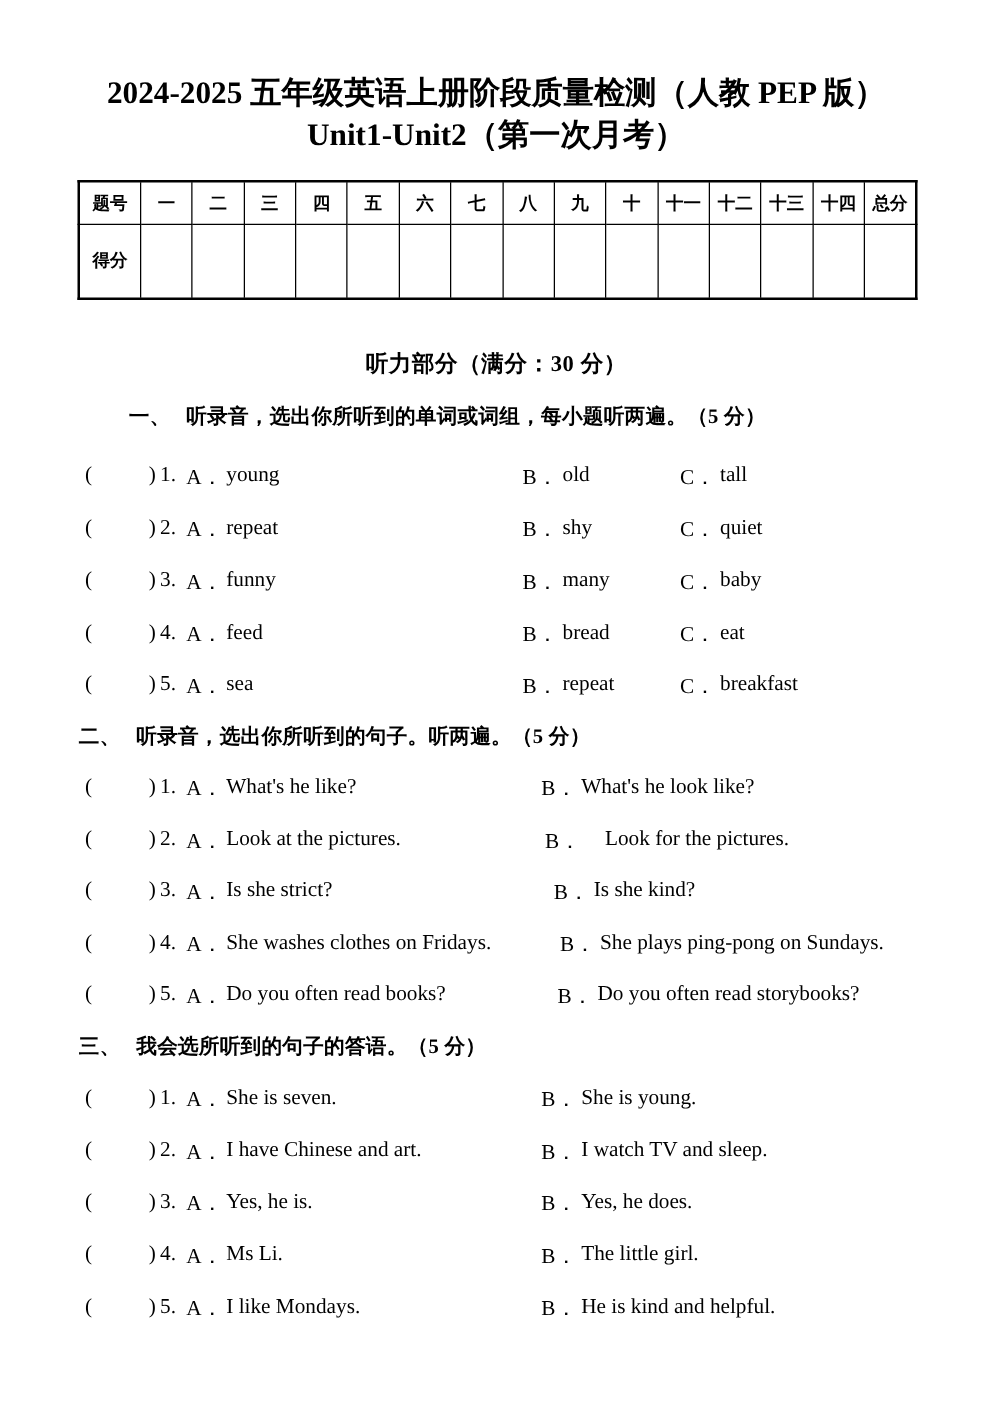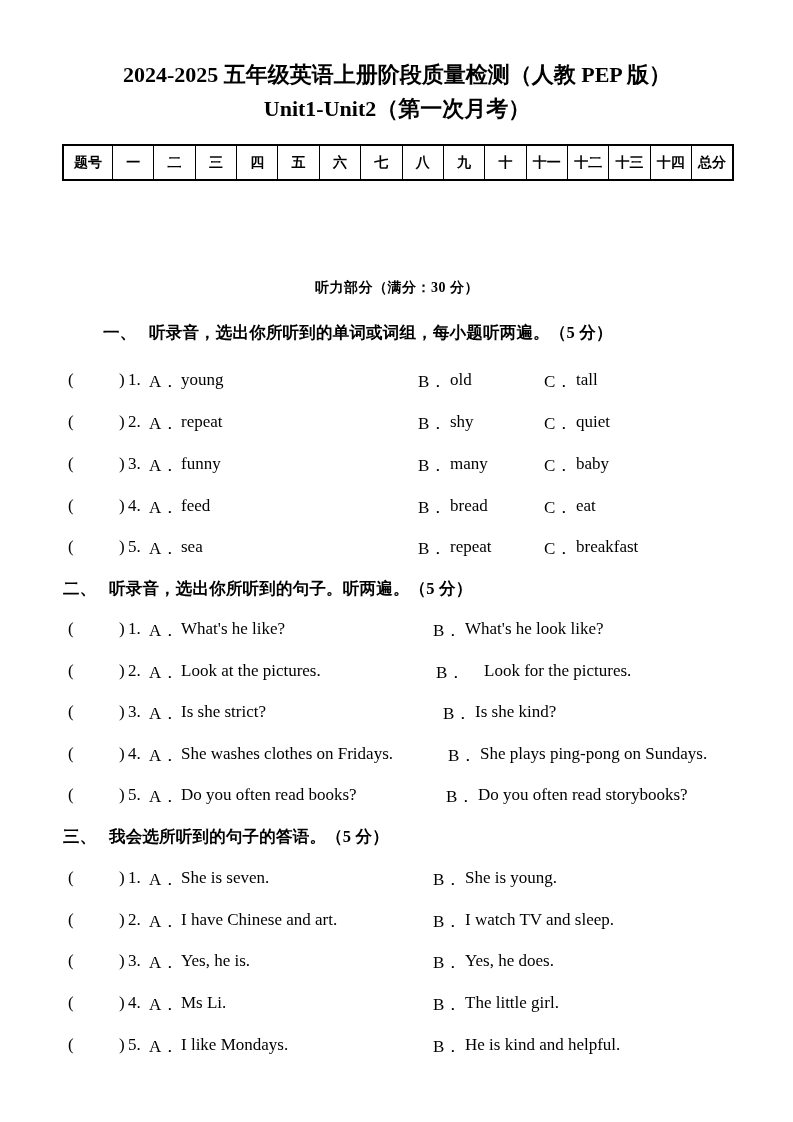--- a/index.html
+++ b/index.html
@@ -27,21 +27,21 @@
   .title-block {
     position: absolute;
     left: 58px;
     top: 58px;
     width: 678px;
     text-align: center;
   }
   .title-line {
     font-family: "Liberation Serif", "DejaVu Serif", serif;
     font-weight: bold;
-    font-size: 22px;
+    font-size: 25px;
     line-height: 34px;
     letter-spacing: 0px;
     white-space: nowrap;
   }
 
   
   .score-table-wrap {
     position: absolute;
     left: 62px;
     top: 144px;
@@ -67,21 +67,21 @@
   table.score-table tr.data-row td { height: 58px; }
   table.score-table td.label-col { width: 48px; }
 
   
   .part-header {
     position: absolute;
     left: 58px;
     width: 678px;
     text-align: center;
     font-weight: bold;
-    font-size: 14px;
+    font-size: 18px;
     letter-spacing: 0.5px;
   }
 
   
   .sec-heading {
     position: absolute;
     left: 63px;
     font-weight: bold;
     font-size: 16.5px;
     white-space: nowrap;
@@ -169,20 +169,38 @@
             <td>七</td>
             <td>八</td>
             <td>九</td>
             <td>十</td>
             <td>十一</td>
             <td>十二</td>
             <td>十三</td>
             <td>十四</td>
             <td>总分</td>
           </tr>
+          <tr class="data-row">
+            <td class="label-col">得分</td>
+            <td></td>
+            <td></td>
+            <td></td>
+            <td></td>
+            <td></td>
+            <td></td>
+            <td></td>
+            <td></td>
+            <td></td>
+            <td></td>
+            <td></td>
+            <td></td>
+            <td></td>
+            <td></td>
+            <td></td>
+          </tr>
         </tbody>
     </table>
   </div>
 
   <div class="part-header" style="top:279px;">听力部分（满分：30 分）</div>
 
   <div id="sections-root">
       <div class="sec-heading" style="top: 322px; margin-left: 40px;"><span class="num">一、</span><span>听录音，选出你所听到的单词或词组，每小题听两遍。（5 分）</span></div>
       <div class="qrow" style="top: 370px;">
         <span class="paren-open">(</span>

